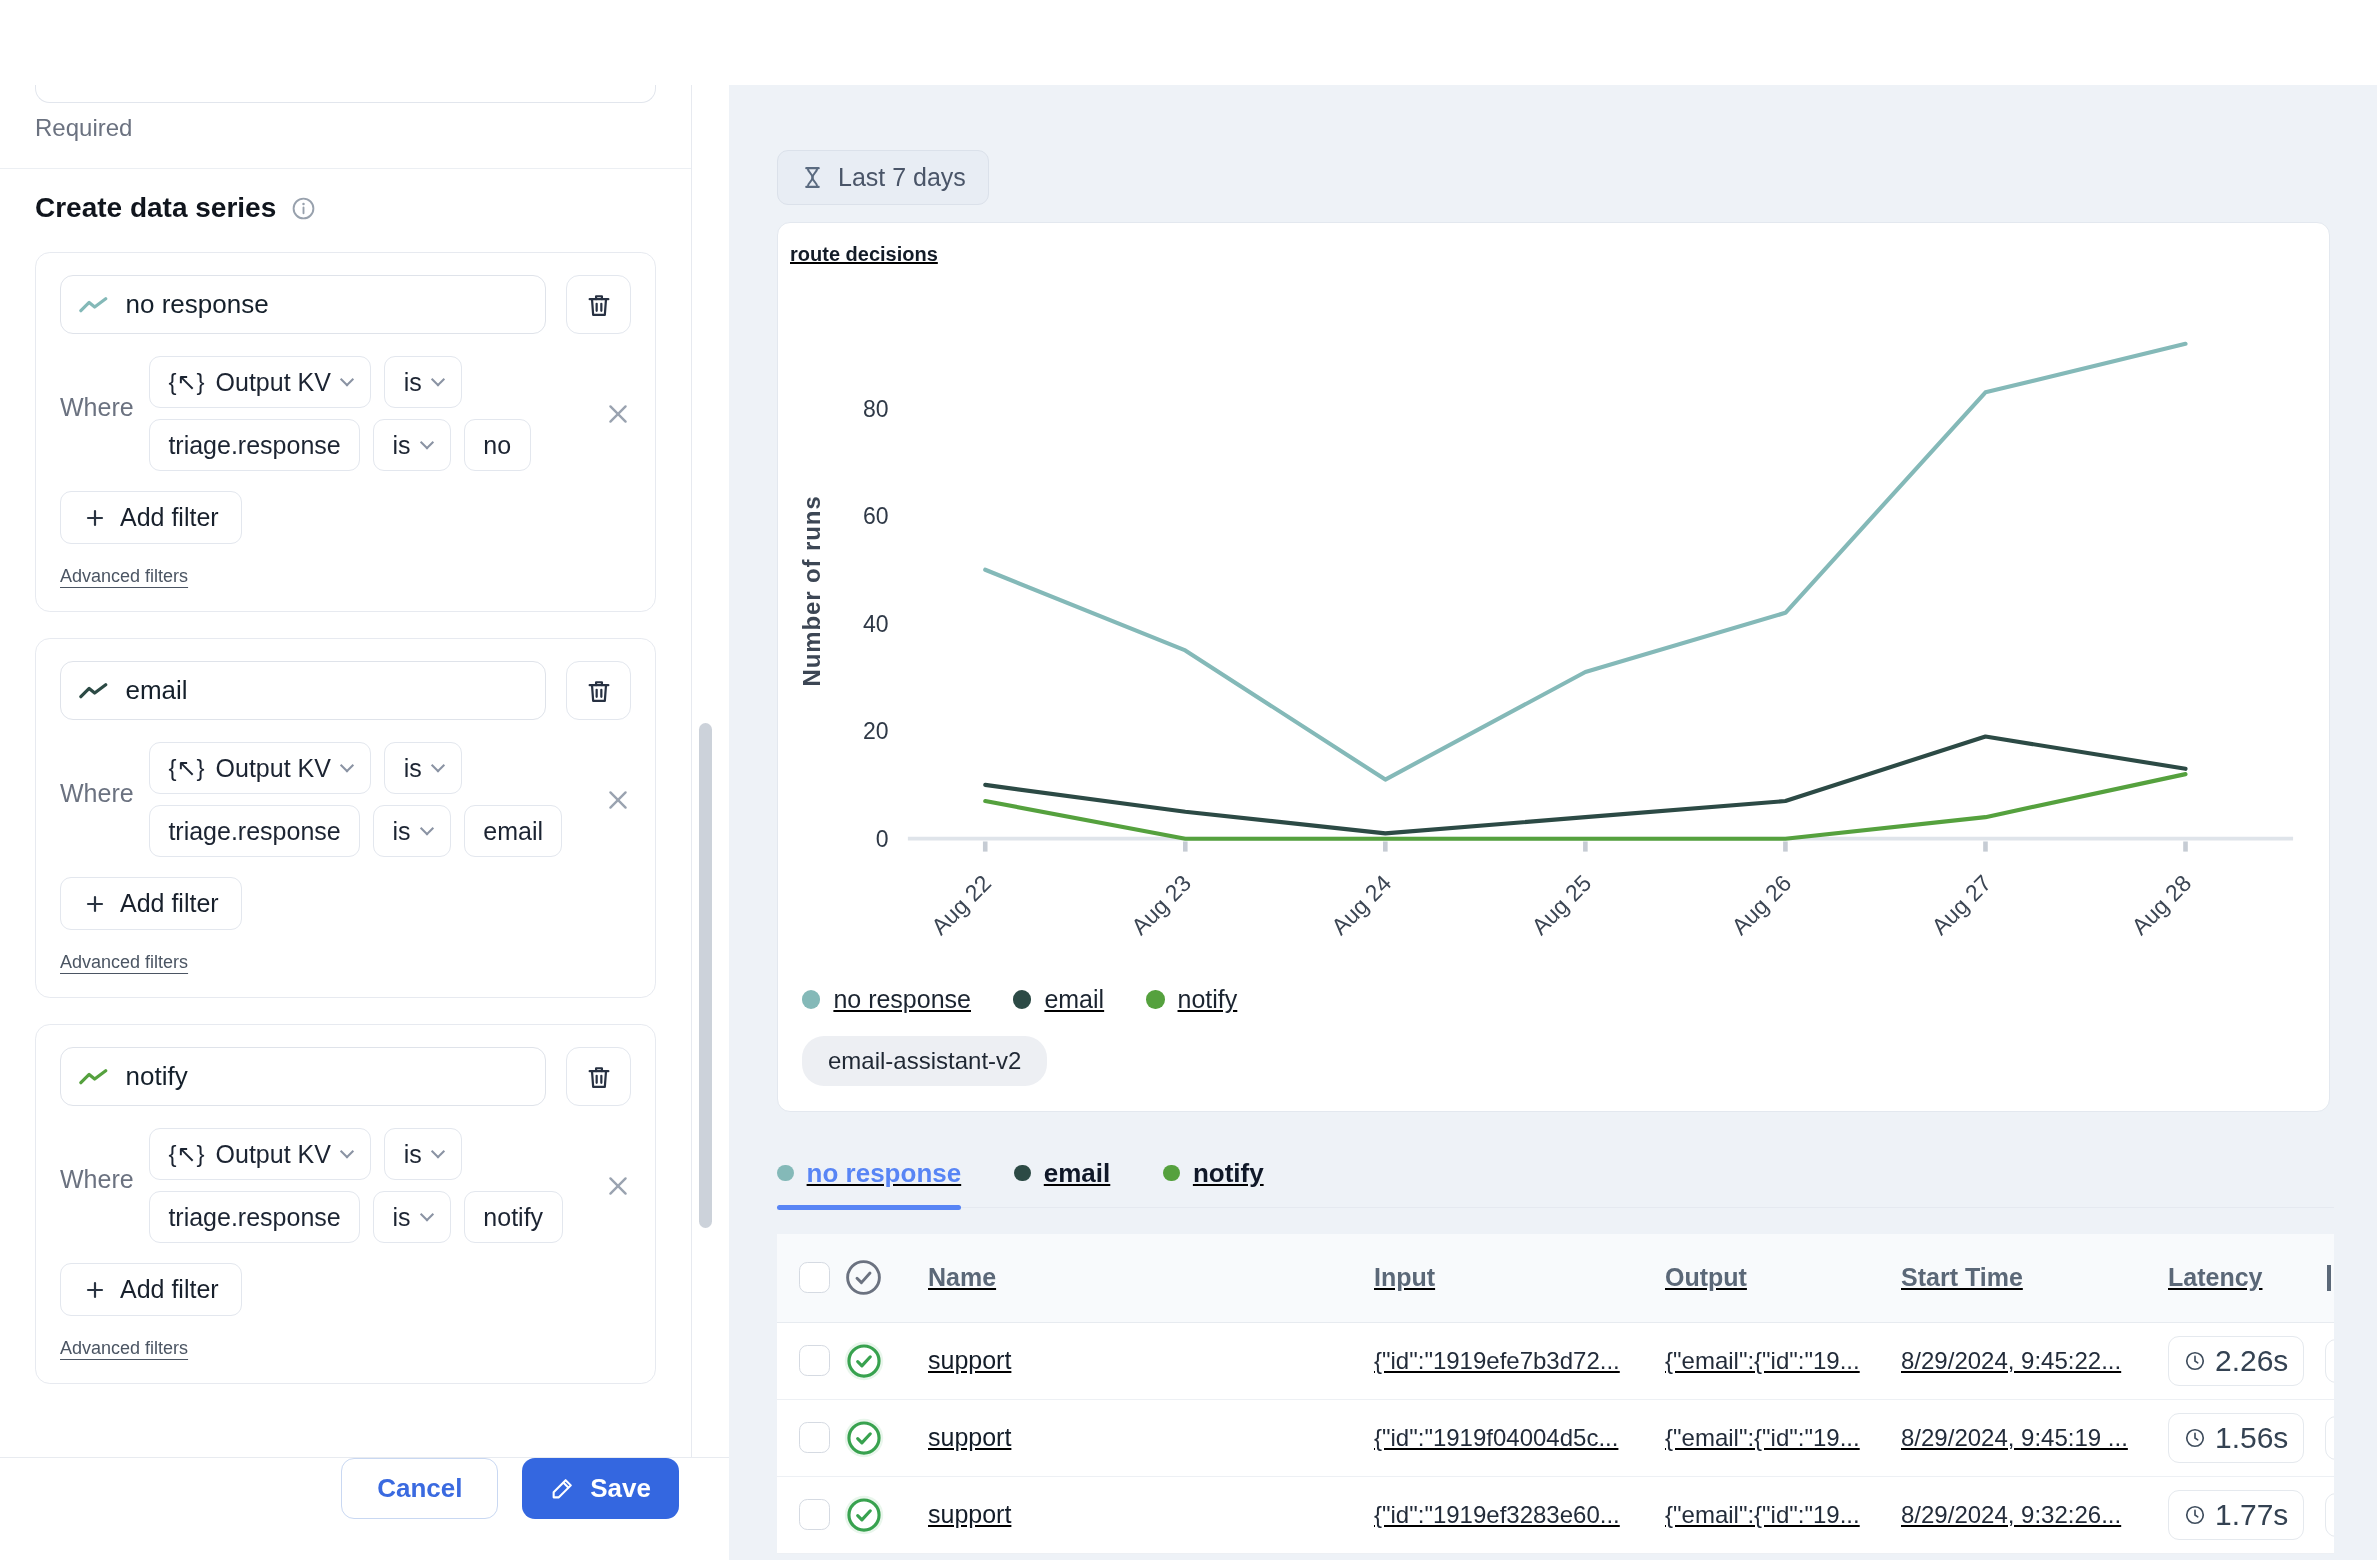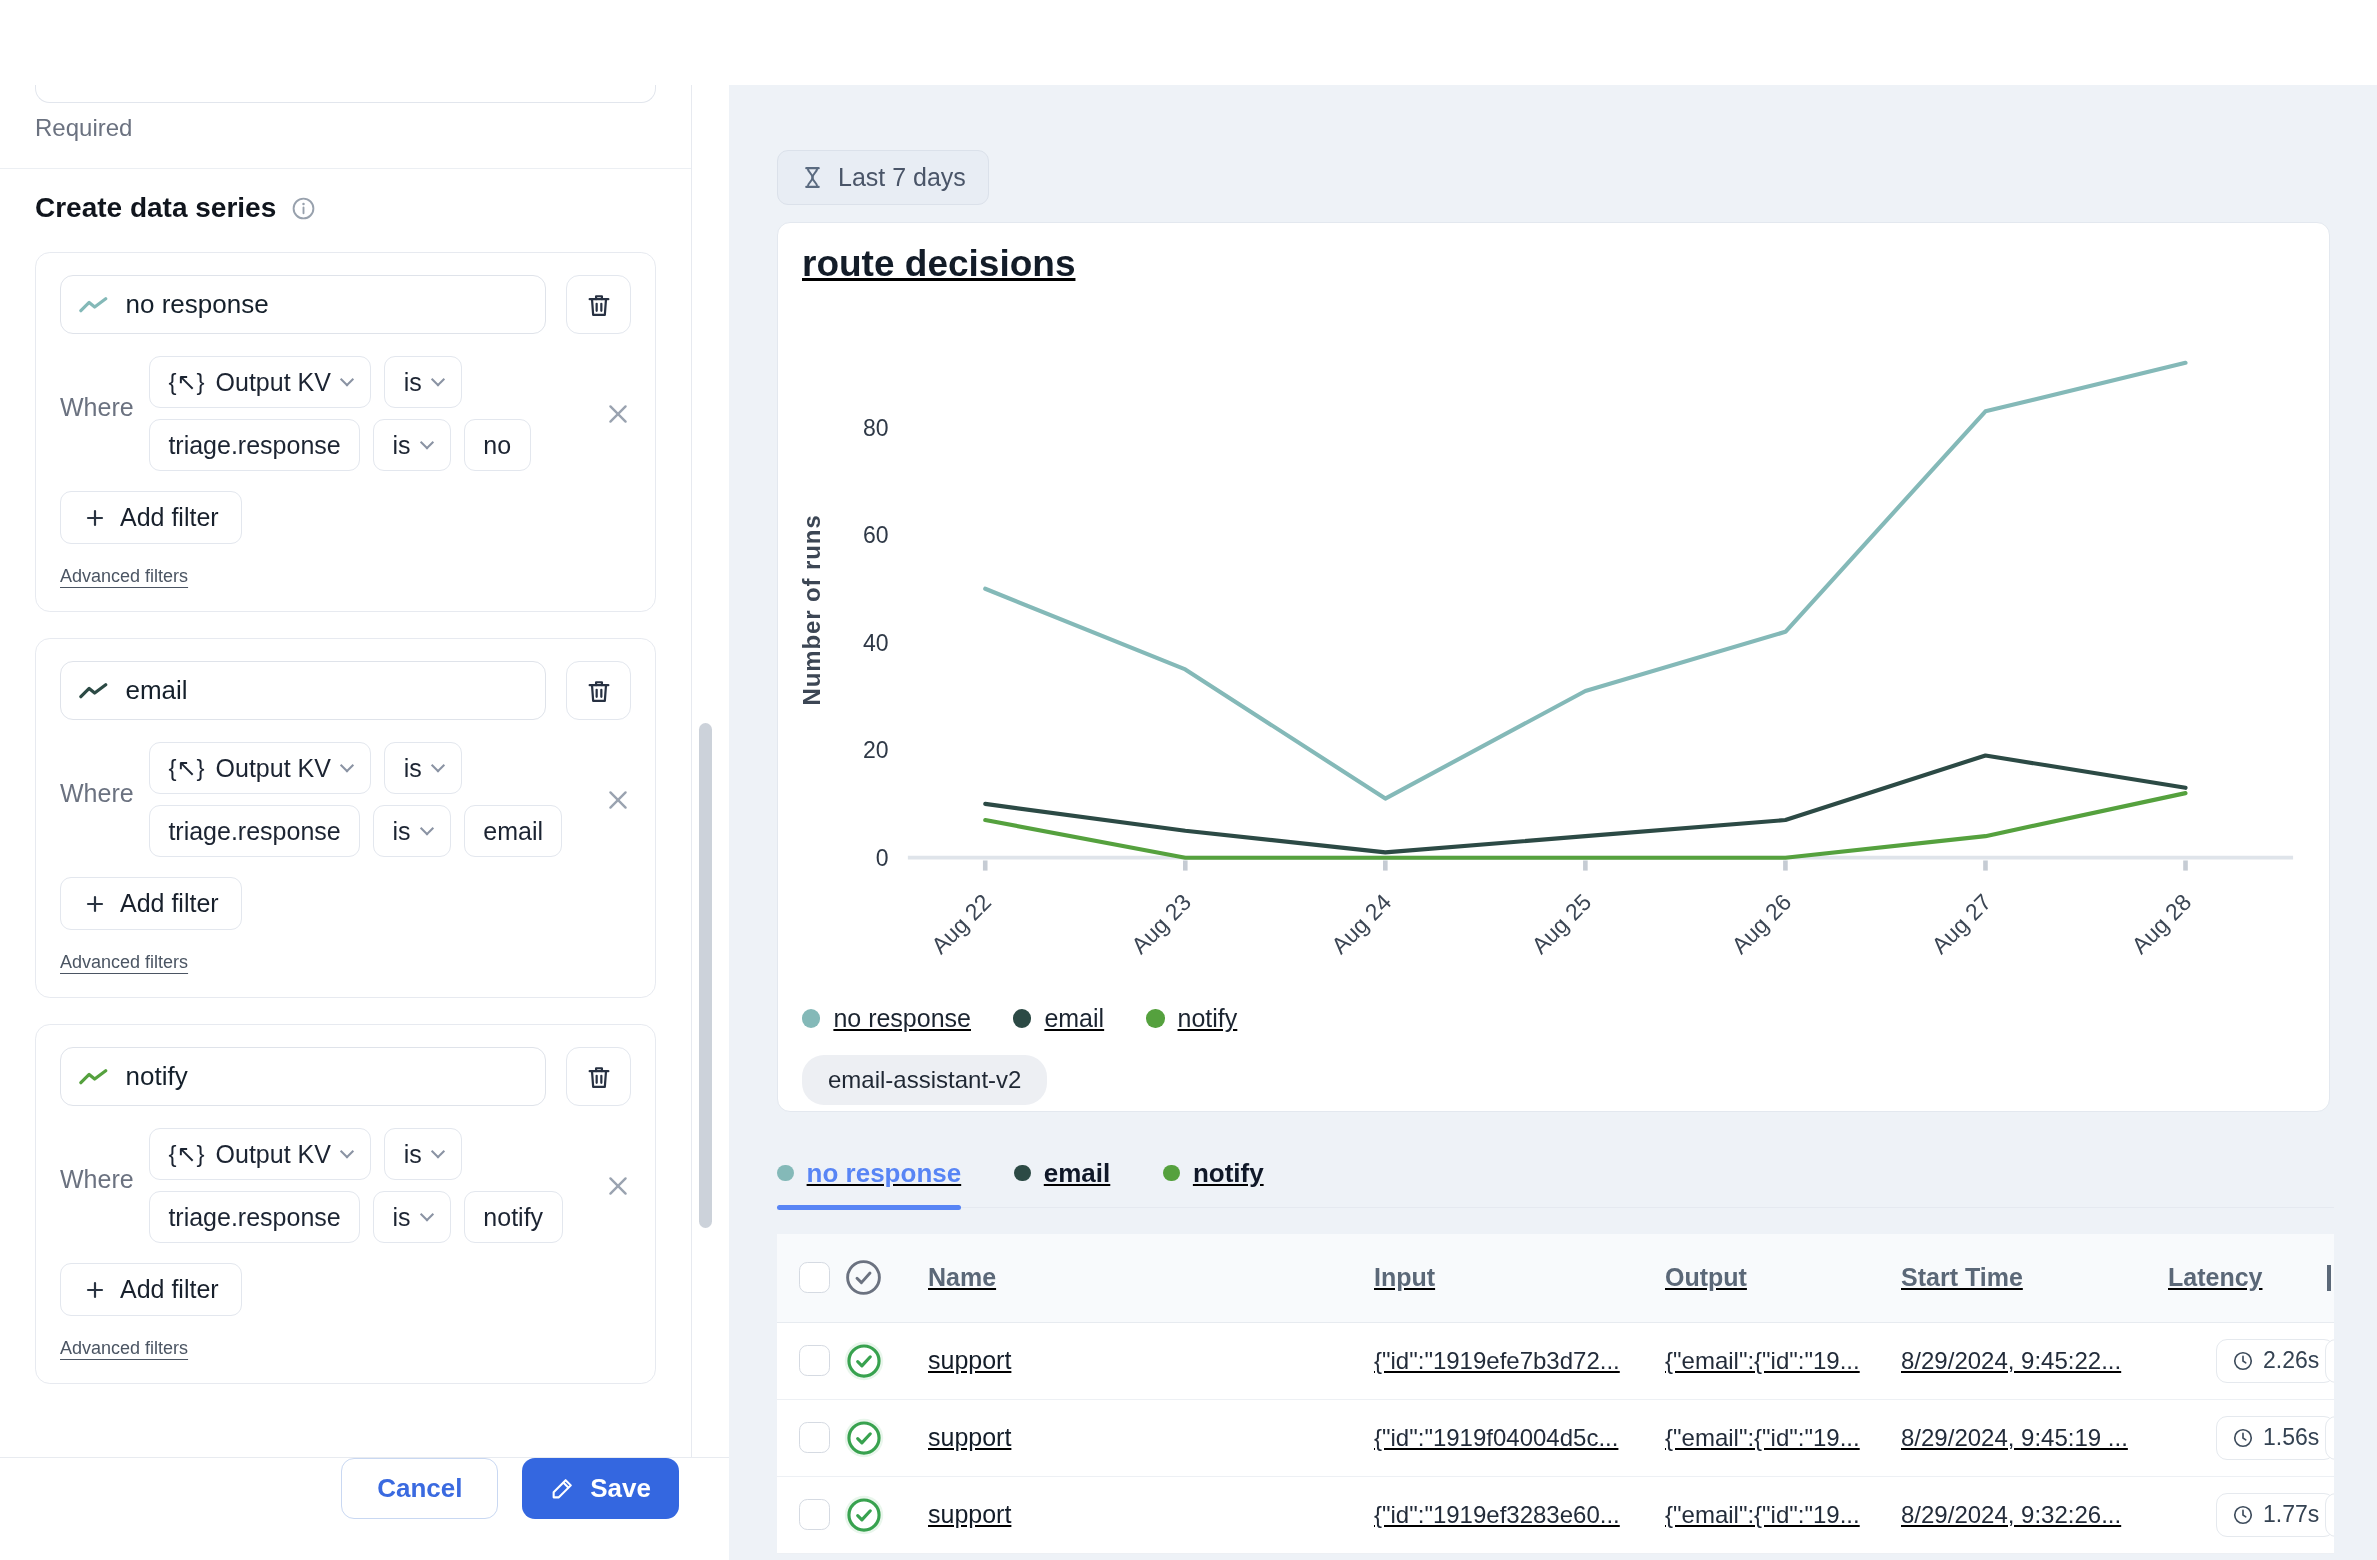--- a/index.html
+++ b/index.html
@@ -38,41 +38,41 @@
   .scroll-thumb { position:absolute; left:5.5px; top:638px; width:13px; height:505px; border-radius:6.5px; background:#ccd2da; }
 
   .sidebar-footer { position:absolute; left:0; top:1457px; width:729px; height:106px; background:#fff; border-top:0.9px solid #e8ebf0; display:flex; justify-content:flex-end; gap:24px; padding-right:50px; z-index:20; }
   .cancel-btn { height:61px; padding:0 35px; border:0.9px solid #c9d8f2; border-radius:13px; background:#fff; color:#3a6ae0; font-size:26px; font-weight:600; font-family:inherit; cursor:pointer; }
   .save-btn { height:61px; padding:0 28px; border:none; border-radius:13px; background:#3467e0; color:#fff; font-size:26px; font-weight:600; font-family:inherit; display:inline-flex; align-items:center; gap:14.8px; cursor:pointer; }
 
   
   .right-panel { position:absolute; left:729px; top:85px; right:0; bottom:0; background:#eef2f7; overflow:hidden; padding:65px 0 0 48px;text-decoration:underline; }
   .time-chip { display:inline-flex; align-items:center; gap:13px; height:55px; padding:0 22px; border:0.9px solid #dbe1ea; border-radius:11px; background:#e8edf4; color:#4a5568; font-size:25px; cursor:pointer; }
   .chart-card { width:1553px; height:890px; margin-top:16.6px; background:#fff; border:0.9px solid #e3e8ef; border-radius:13px; overflow:hidden; }
-  .chart-title { margin:20px 0 0 24px; font-size:37px; font-weight:700; color:#131c28; }
+  .chart-title { margin:20px 0 0 12px; font-size:20px; font-weight:700; color:#131c28; }
   #chart-svg { display:block; width:1551px; height:701px; margin-top:3.7px; }
   .legend { display:flex; align-items:center; gap:42px; margin:14.8px 0 0 24px; }
   .legend-item { display:flex; align-items:center; gap:13px; font-size:25px; color:#1b2430; }
   .dot { width:18.4px; height:18.4px; border-radius:50%; flex:none; }
   .tag-chip { display:inline-flex; margin:22px 0 0 24px; background:#edeff3; border-radius:22px; padding:11px 26px; font-size:24px; color:#1f2733; }
 
   .tabs { width:1557px; display:flex; gap:53px; margin-top:46px; border-bottom:1.8px solid #e5e9f0; }
   .tab { display:flex; align-items:center; gap:13px; padding-bottom:18.4px; position:relative; font-size:26px; font-weight:600; color:#101828; cursor:pointer; }
   .tab .dot { width:16.6px; height:16.6px; }
   .tab.active { color:#5885f5; }
   .tab.active::after { content:""; position:absolute; left:0; right:0; bottom:-2.8px; height:4.6px; border-radius:2.8px; background:#5885f5; }
 
   .runs-table { width:1557px; margin-top:26px; overflow:hidden; background:#fff; }
   .tgrid { display:grid; grid-template-columns:44px 85px 446px 291px 236px 267px 157px 135px; align-items:center; padding-left:22px; }
   .thead { height:89px; background:#f8fafc; border-bottom:0.9px solid #e7ebf0; color:#5b6878; font-weight:600; font-size:25px; }
   .trow { height:77px; background:#fff; border-bottom:0.9px solid #edf0f4; font-size:24px; color:#232c3a; cursor:pointer; }
   .cell-trunc { white-space:nowrap; overflow:hidden; }
   .name-cell { font-weight:500; color:#131c28; font-size:25px; }
   .checkbox { width:31px; height:31px; border:1.8px solid #d5dae2; border-radius:8.3px; background:#fff; cursor:pointer; }
-  .latency-chip { display:inline-flex; align-items:center; gap:9.2px; border:0.9px solid #e5e9ee; border-radius:11px; padding:7.4px 14.8px; font-size:23px; color:#344252; background:#fff;margin-left:48px; }
+  .latency-chip { display:inline-flex; align-items:center; gap:9.2px; border:0.9px solid #e5e9ee; border-radius:11px; padding:7.4px 14.8px; font-size:30px; color:#344252; background:#fff; }
   .partial-chip { width:129px; height:44px; border:0.9px solid #e5e9ee; border-radius:11px; background:#fff; }
   .partial-head { width:4.6px; height:26px; background:#5b6878; margin-left:1.8px; }
   svg { display:block; }
 </style>
 </head>
 <body>
 
 <div id="app">
 
 

